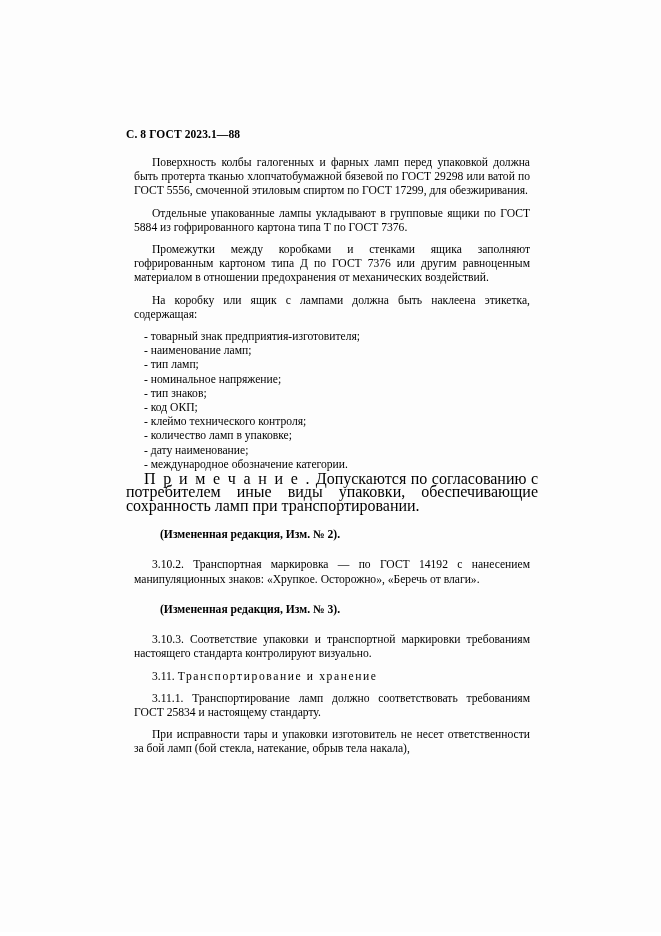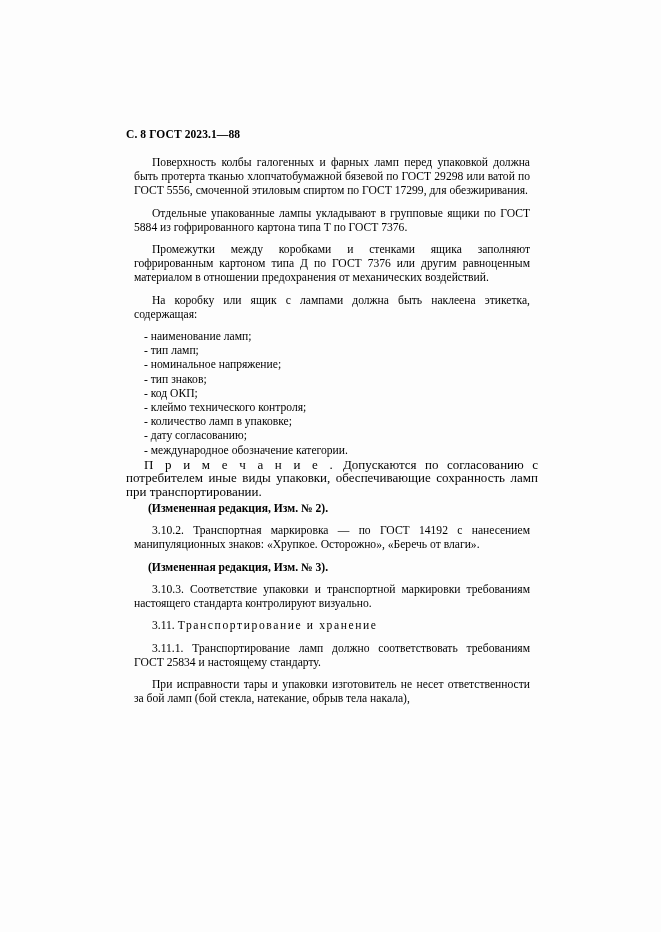--- a/index.html
+++ b/index.html
@@ -51,62 +51,63 @@
     margin: 0;
     padding: 0;
   }
   ul.bullets li {
     font-size: 11.6px;
     line-height: 14.2px;
     text-indent: 18px;
     text-align: left;
   }
   .note {
-    font-size: 13px;
+    font-size: 16px;
     line-height: 13.4px;
     text-align: justify;
     text-indent: 18px;
     margin: 0;
   }
   .note .spaced {
     letter-spacing: 1.6px;
   }
   .revision {
     font-size: 11.6px;
     line-height: 14.2px;
     font-weight: bold;
     text-indent: 18px;
-    margin: 4px;
+    margin: 16px;
   }
   .spaced-head {
     letter-spacing: 1.6px;
   }
 </style>
 </head>
 <body>
 
 <div class="page">
   <div class="content">
 
     <div class="page-header">С. 8 ГОСТ 2023.1—88</div>
 
     <p class="para">Поверхность колбы галогенных и фарных ламп перед упаковкой должна быть протерта тканью хлопчатобумажной бязевой по ГОСТ 29298 или ватой по ГОСТ 5556, смоченной этиловым спиртом по ГОСТ 17299, для обезжиривания.</p>
     <p class="para">Отдельные упакованные лампы укладывают в групповые ящики по ГОСТ 5884 из гофрированного картона типа Т по ГОСТ 7376.</p>
     <p class="para">Промежутки между коробками и стенками ящика заполняют гофрированным картоном типа Д по ГОСТ 7376 или другим равноценным материалом в отношении предохранения от механических воздействий.</p>
     <p class="para">На коробку или ящик с лампами должна быть наклеена этикетка, содержащая:</p>
 
     <ul class="bullets">
+      <li>- товарный знак предприятия-изготовителя;</li>
       <li>- наименование ламп;</li>
       <li>- тип ламп;</li>
       <li>- номинальное напряжение;</li>
       <li>- тип знаков;</li>
       <li>- код ОКП;</li>
       <li>- клеймо технического контроля;</li>
       <li>- количество ламп в упаковке;</li>
-      <li>- дату согласованию;</li>
+      <li>- дату наименование;</li>
       <li>- международное обозначение категории.</li>
     </ul>
 
     <p class="note"><span class="spaced">П р и м е ч а н и е .</span> <span>Допускаются по согласованию с потребителем иные виды упаковки, обеспечивающие сохранность ламп при транспортировании.</span></p>
 
     <p class="revision">(Измененная редакция, Изм. № 2).</p>
 
     <p class="para">3.10.2. Транспортная маркировка — по ГОСТ 14192 с нанесением манипуляционных знаков: «Хрупкое. Осторожно», «Беречь от влаги».</p>
 
     <p class="revision">(Измененная редакция, Изм. № 3).</p>

